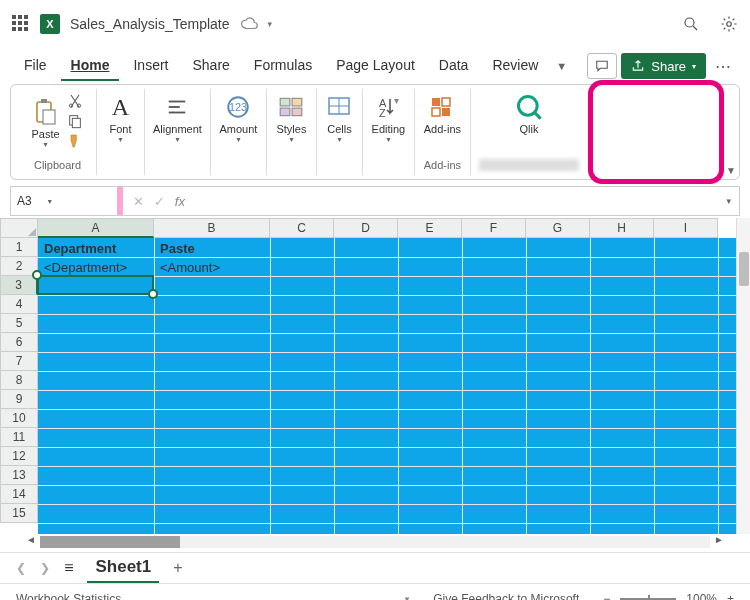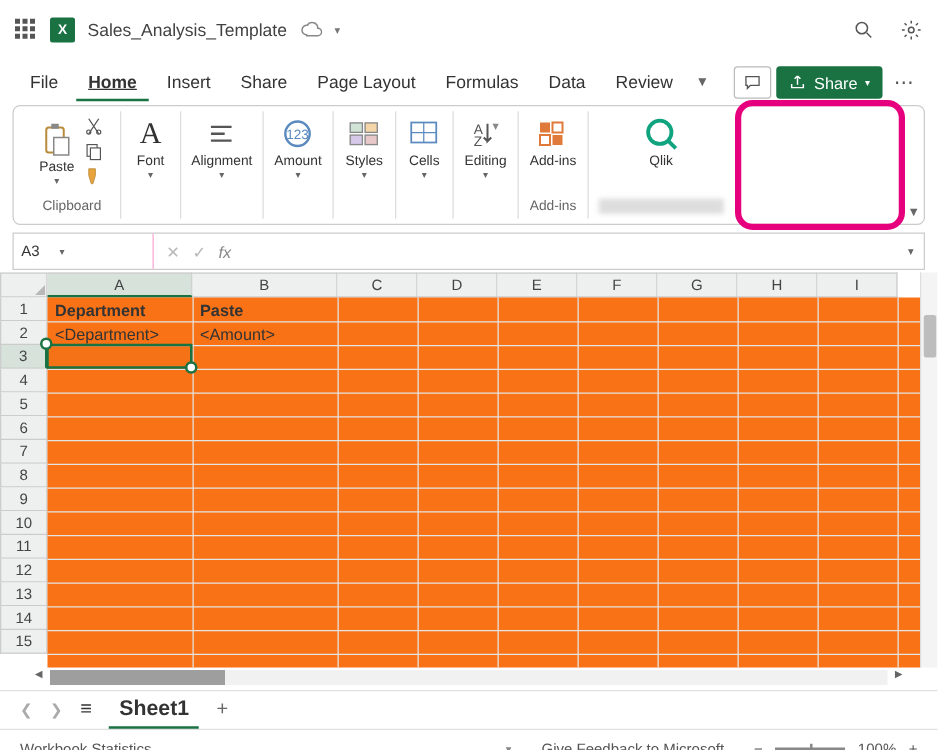--- a/index.html
+++ b/index.html
@@ -35,38 +35,38 @@
 .rb-bigicon { width:28px; height:28px; display:flex; align-items:center; justify-content:center;}
 .rb-item .caret { font-size:8px; color:#666; margin-top:-2px;}
 .small-stack { display:flex; flex-direction:column; gap:4px; }
 .small-ic { width:18px; height:16px; }
 
 .qlik-highlight { position:absolute; top:-4px; right:26px; width:136px; height:104px; border:5px solid #e6007e; border-radius:14px; pointer-events:none; }
 .ribbon-collapse { position:absolute; right:14px; bottom:4px; font-size:10px; color:#666; }
 
 
 .formulabar { height:30px; margin:6px 10px 0; border:1px solid #ccc; display:flex; align-items:center; }
-.namebox { width:112px; border-right:1px solid #f9a8d4; height:100%; display:flex; align-items:center; padding:0 6px; font-size:12px; gap:16px;}
+.namebox { width:112px; border-right:6px solid #f9a8d4; height:100%; display:flex; align-items:center; padding:0 6px; font-size:12px; gap:16px;}
 .namebox .dd { font-size:8px; color:#666;}
 .fx-icons { display:flex; align-items:center; gap:10px; padding:0 10px; color:#888;}
 .fx-icons .fx { font-style:italic; font-size:13px;}
 .fx-input { flex:1; height:100%; padding:0 6px; }
 .fb-caret { padding:0 8px; font-size:9px; color:#666;}
 
 
 .grid-area { position:relative; margin:2px 0 0 0; height:316px; }
 .corner { position:absolute; left:0; top:0; width:38px; height:20px; background:#eef0ef; border:1px solid #ccc; display:flex; align-items:flex-end; justify-content:flex-end;}
 .corner::after{content:""; width:0;height:0;border-left:8px solid transparent;border-bottom:8px solid #b8b8b8; margin:0 1px 1px 0;}
 .col-headers { position:absolute; left:38px; top:0; right:14px; height:20px; display:flex;}
 .ch { border:1px solid #ccc; border-left:none; background:#eef0ef; text-align:center; font-size:12px; color:#444; line-height:18px;}
 .ch.selA { background:#d7e2db; border-bottom:2px solid #1a7243;}
 .row-headers { position:absolute; left:0; top:20px; width:38px;}
 .rh { height:19px; border:1px solid #ccc; border-top:none; background:#eef0ef; text-align:center; font-size:12px; color:#444; line-height:18px;}
 .rh.sel { background:#d7e2db; border-right:2px solid #1a7243;}
-.cells { position:absolute; left:38px; top:20px; right:14px; bottom:0; background:#f97316;}
+.cells { position:absolute; left:38px; top:20px; right:14px; bottom:0; background:#0ea5e9;}
 .cell-lines { position:absolute; inset:0;}
 .vline { position:absolute; top:0; bottom:0; width:1px; background:#e4e4e4;}
 .hline { position:absolute; left:0; right:0; height:1px; background:#e4e4e4;}
 .cell-text { position:absolute; font-size:13px; padding:1px 4px; line-height:17px; white-space:nowrap;}
 .bold { font-weight:600; }
 .selection-box { position:absolute; border:2px solid #1a7243; background:rgba(26,114,67,0.02);}
 .sel-handle { position:absolute; width:10px; height:10px; border:2px solid #1a7243; background:#fff; border-radius:50%;}
 
 .vscroll { position:absolute; right:0; top:0; width:14px; bottom:0; background:#f4f4f4; border-left:1px solid #ddd;}
 .vthumb { position:absolute; right:1px; top:34px; width:10px; height:34px; background:#bdbdbd; border-radius:2px;}
@@ -121,22 +121,22 @@
       <circle cx="12" cy="12" r="3" fill="none" stroke="#555" stroke-width="1.6"></circle>
       <path fill="none" stroke="#555" stroke-width="1.6" d="M12 2v3M12 19v3M2 12h3M19 12h3M4.9 4.9l2.1 2.1M17 17l2.1 2.1M4.9 19.1L7 17M17 7l2.1-2.1"></path>
     </svg>
 </div>
 
 <div class="menubar">
   <div class="menutab">File</div>
   <div class="menutab active">Home</div>
   <div class="menutab">Insert</div>
   <div class="menutab">Share</div>
+  <div class="menutab">Formulas</div>
   <div class="menutab">Page Layout</div>
-  <div class="menutab">Formulas</div>
   <div class="menutab">Data</div>
   <div class="menutab">Review</div>
   <span style="font-size:11px;color:#666;padding:0 4px">▼</span>
   <div class="spacer"></div>
   <div class="comment-btn">
     <svg width="16" height="14" viewBox="0 0 24 24">
         <path fill="none" stroke="#555" stroke-width="1.8" d="M3 4h18v12H9l-4 4v-4H3z"></path>
       </svg>
   </div>
   <div class="share-btn">

